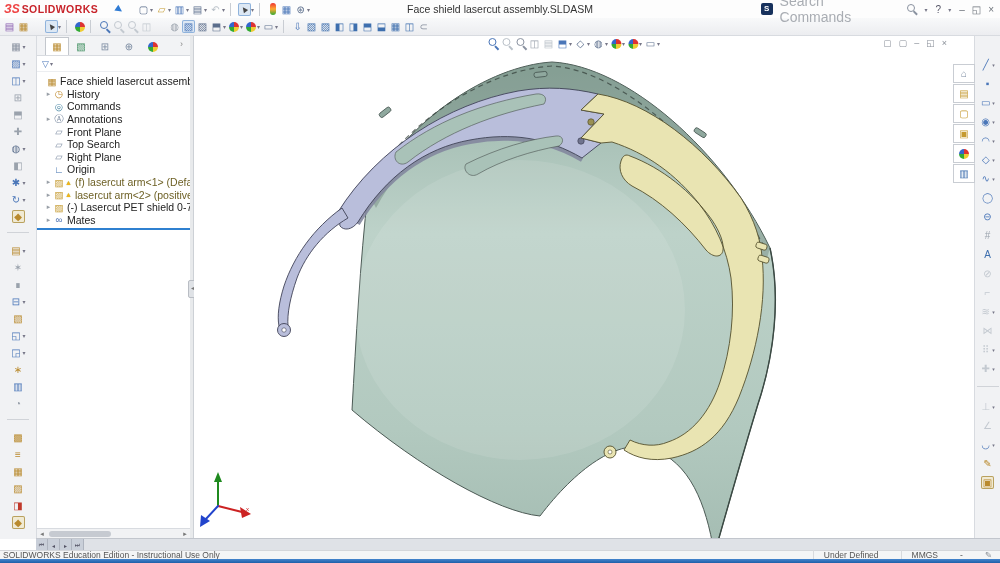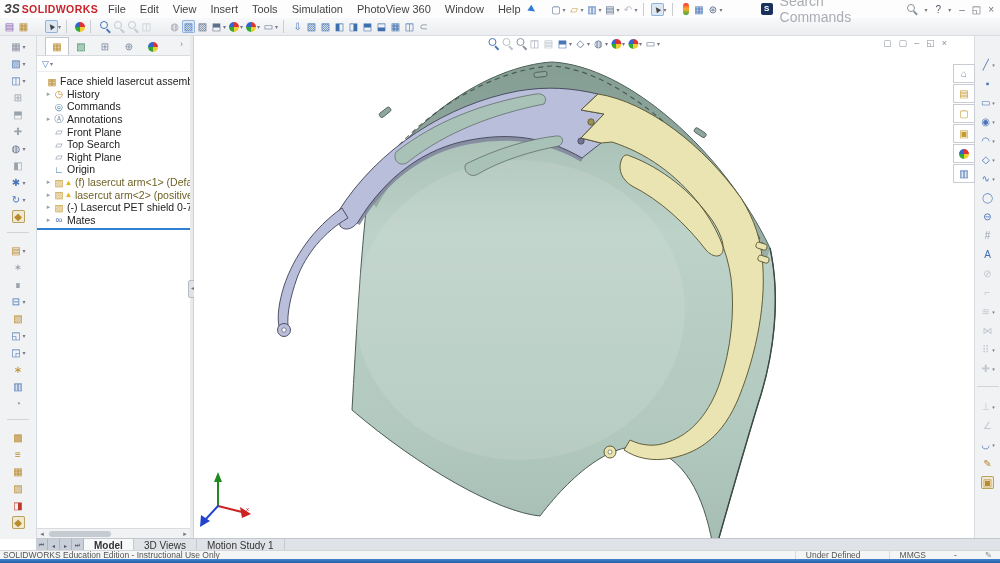--- a/index.html
+++ b/index.html
@@ -2,21 +2,21 @@
 <html style="--shield: #b7cec5; --shield-dark: #8fa89e; --shield-edge: #44524c; --arm1: #b9bedb; --arm1-dark: #83879f; --arm1-line: #3f4257; --arm2: #e9e4b2; --arm2-dark: #b4ad74; --arm2-line: #55502c; --accent: #2f80d0;"><head>
 <meta charset="utf-8">
 <style>
   html,body{margin:0;padding:0;background:#cfd3d8;}
   .app{position:relative;width:1000px;height:563px;background:#fff;overflow:hidden;
        font-family:"Liberation Sans",sans-serif;-webkit-font-smoothing:antialiased;}
   
   .titlebar{position:absolute;top:0;left:0;right:0;height:18px;background:#fdfdfd;
             border-bottom:1px solid #e4e6e9;display:flex;align-items:center;font-size:11px;color:#444;}
   .brand{display:flex;align-items:baseline;gap:2px;padding:0 10px 0 4px;}
-  .brand-mark{color:#404040;font-weight:bold;font-style:italic;font-size:12px;}
+  .brand-mark{color:#ef4444;font-weight:bold;font-style:italic;font-size:12px;}
   .brand-name{color:#c8242b;font-weight:bold;letter-spacing:.4px;font-size:10.5px;}
   .menus{display:flex;gap:14px;}
   .menus span{cursor:default;}
   .pin{color:#2f7bd4;font-size:9px;transform:rotate(35deg);margin:0 8px;}
   .qa{display:flex;align-items:center;gap:1px;margin-left:6px;}
   .doc-title{position:absolute;left:0;right:0;text-align:center;pointer-events:none;color:#333;font-size:10.5px;}
   .tb-right{margin-left:auto;display:flex;align-items:center;gap:7px;padding-right:6px;z-index:2;}
   .sw-badge{width:12px;height:12px;background:#17315c;color:#fff;font-size:8px;line-height:12px;
             text-align:center;border-radius:2px;font-weight:bold;}
   .search-text{color:#a9adb3;font-size:14px;width:118px;}
@@ -87,46 +87,34 @@
   
   .tabstrip{position:absolute;left:36px;right:0;bottom:12px;height:12px;background:#dfe2e7;
             border-top:1px solid #c2c6cd;display:flex;align-items:stretch;font-size:10px;color:#333;}
   .nav-btn{width:11px;background:#c9cfd9;border-right:1px solid #aeb4bf;font-size:6px;color:#556;
            display:flex;align-items:center;justify-content:center;}
   .tab{padding:0 10px;display:flex;align-items:center;border-right:1px solid #c6cad2;}
   .tab.active{background:#f7f8fa;font-weight:bold;}
   .statusbar{position:absolute;left:0;right:0;bottom:4px;height:8px;background:#f4f5f6;
              border-top:1px solid #d4d6da;display:flex;align-items:center;font-size:8.5px;color:#555;}
   .sb-left{padding-left:3px;}
-  .sb-right{margin-left:auto;display:flex;align-items:center;gap:28px;padding-right:8px;}
+  .sb-right{margin-left:auto;display:flex;align-items:center;gap:22px;padding-right:8px;}
   .sb-cell{border-left:1px solid #d8dadd;padding-left:10px;}
   .bottombar{position:absolute;left:0;right:0;bottom:0;height:4px;background:linear-gradient(#4585cd,#1e5fa8);}
 </style>
 </head>
 <body>
 
 <div class="app">
 
   <div class="titlebar">
     <div class="brand">
       <span class="brand-mark">ЗS</span>
       <span class="brand-name">SOLIDWORKS</span>
     </div>
-    <div class="menus">
-
-    <span>File</span>
-        <span>Edit</span>
-        <span>View</span>
-        <span>Insert</span>
-        <span>Tools</span>
-        <span>Simulation</span>
-        <span>PhotoView 360</span>
-        <span>Window</span>
-        <span>Help</span>
-      </div>
     <span class="pin">▶</span>
     <div class="qa">
 
     <span class="qa-item" style="display:flex;align-items:center;">
           <span class="ic" style="color: rgb(91, 110, 140);">
             <span class="g">▢</span>
           </span>
           <span class="fly">▾</span>
         </span>
         <span class="qa-item" style="display:flex;align-items:center;">
@@ -183,20 +171,21 @@
           </span>
 
         </span>
         <span class="qa-item" style="display:flex;align-items:center;">
           <span class="ic" style="color: rgb(91, 110, 140);">
             <span class="g">⊛</span>
           </span>
           <span class="fly">▾</span>
         </span>
       </div>
+    <div class="doc-title">Face shield lasercut assembly.SLDASM</div>
     <div class="tb-right">
       <span class="sw-badge">S</span>
       <span class="search-text">Search Commands</span>
       <span class="ic k-mag" style="color:#8a92a0"></span>
       <span class="fly">▾</span>
       <span style="color:#556;font-size:10px">?</span>
       <span class="fly">▾</span>
       <span class="win-glyph">–</span>
       <span class="win-glyph">◱</span>
       <span class="win-glyph">×</span>
@@ -1023,26 +1012,20 @@
     </div>
 
   <div class="tabstrip">
     <span style="display:flex;">
 
     <span class="nav-btn">⏮</span>
         <span class="nav-btn">◂</span>
         <span class="nav-btn">▸</span>
         <span class="nav-btn">⏭</span>
       </span>
-    <span style="display:flex;">
-
-    <span class="tab active">Model</span>
-        <span class="tab">3D Views</span>
-        <span class="tab">Motion Study 1</span>
-      </span>
   </div>
 
   <div class="statusbar">
     <span class="sb-left">SOLIDWORKS Education Edition - Instructional Use Only</span>
     <span class="sb-right">
       <span class="sb-cell">Under Defined</span>
       <span class="sb-cell">MMGS</span>
       <span>-</span>
       <span style="color:#8a8f96">✎</span>
     </span>

